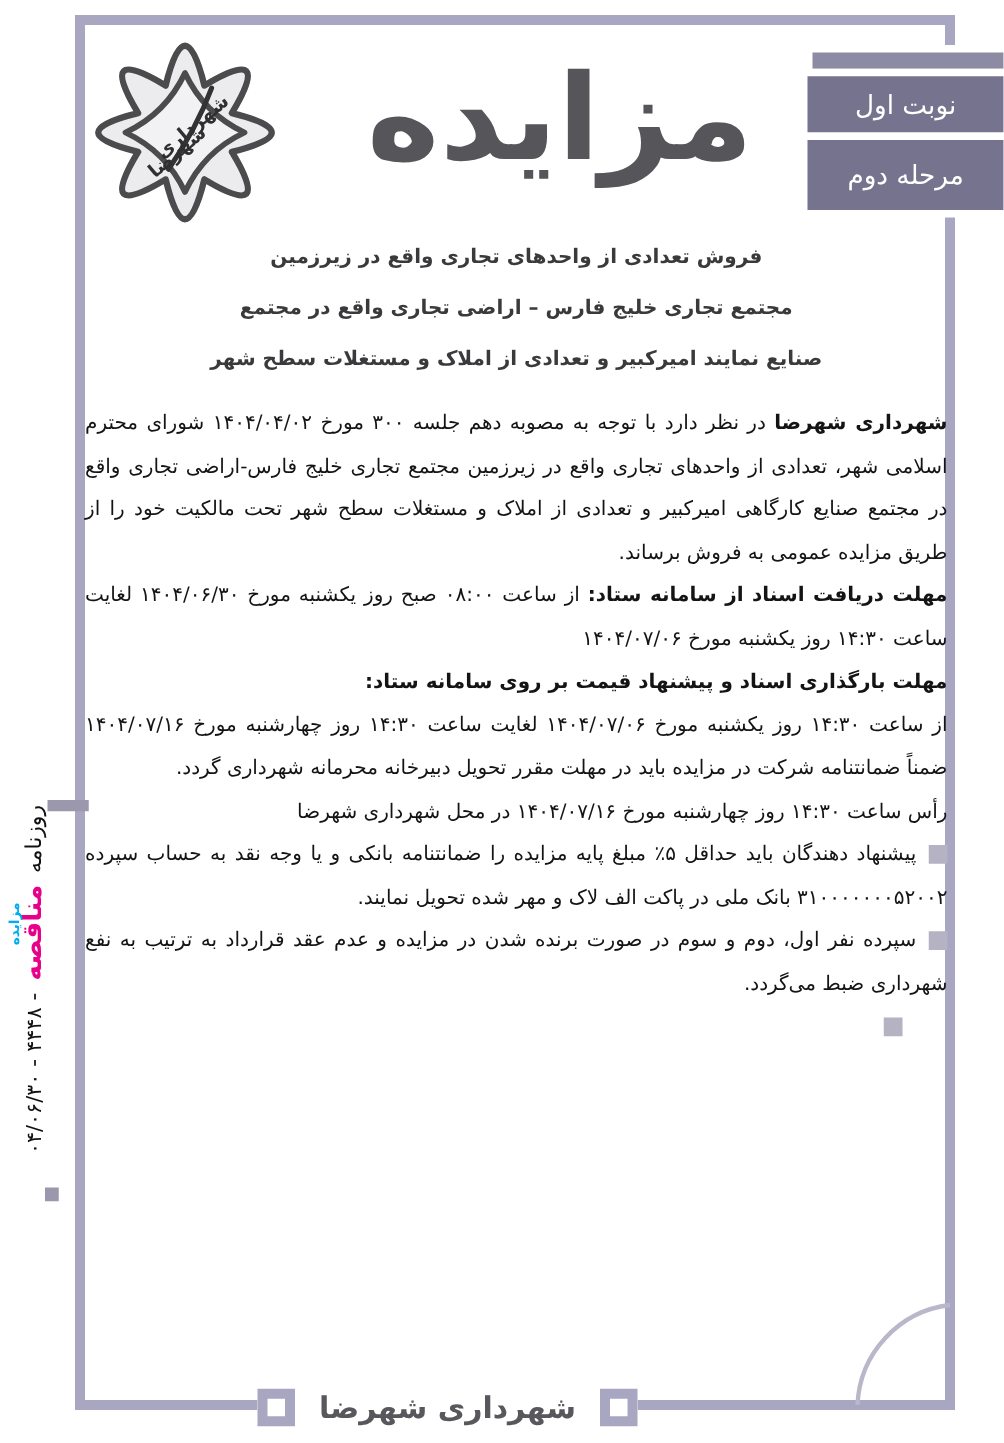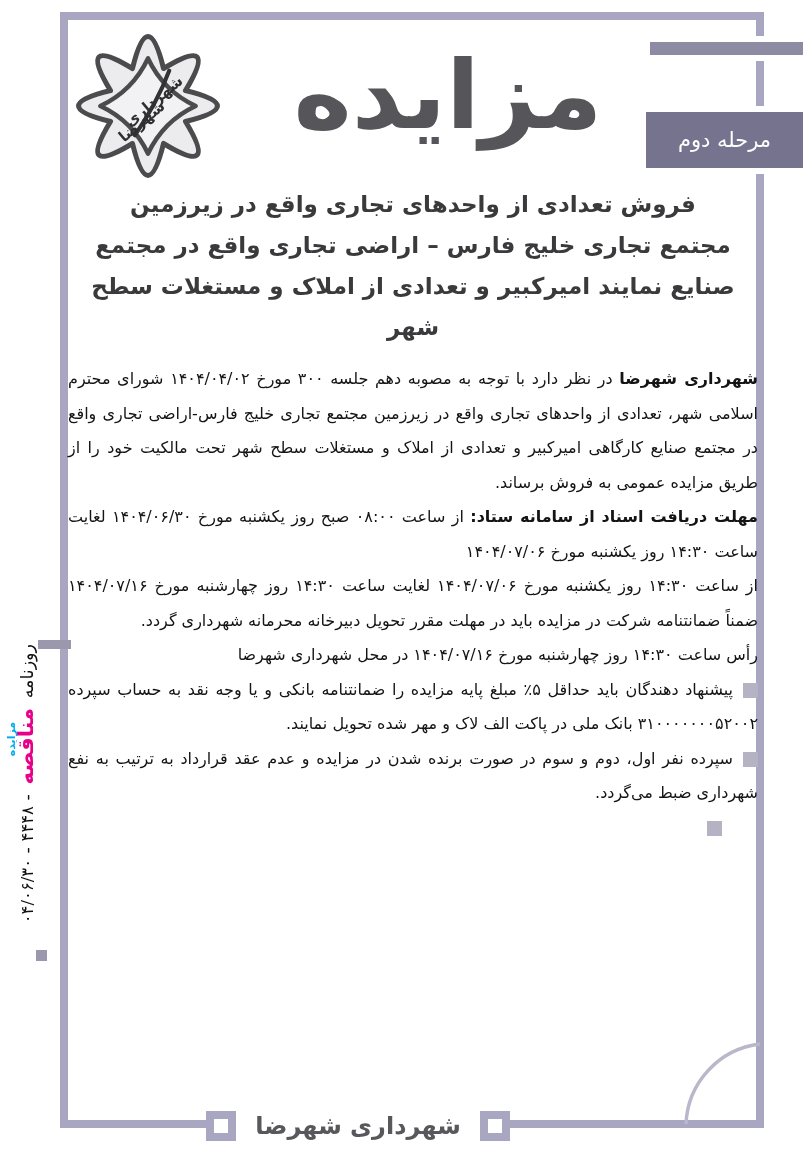--- a/index.html
+++ b/index.html
@@ -42,21 +42,21 @@
   
   .big-title{
     position:absolute;left:252px;top:26px;width:392px;height:140px;z-index:2;
     text-align:center;font-size:95px;line-height:138px;font-weight:bold;color:var(--title);
     transform:scaleX(1.04);
   }
   
   .content{position:absolute;right:45px;top:184px;width:690px;z-index:2;}
   .headline{
     text-align:center;font-weight:bold;color:var(--headline);
-    font-size:23px;line-height:41px;margin-bottom:14px;
+    font-size:16px;line-height:41px;margin-bottom:14px;
   }
   .content p{margin:0;font-size:16px;line-height:34.5px;text-align:justify;}
   .content p b{font-weight:bold;}
   .lead-line{font-weight:bold;}
   .opening-line{text-align:right;}
   .bullet .sq{
     display:inline-block;width:15px;height:15px;background:var(--bullet);
     margin-left:10px;vertical-align:middle;
   }
   .bullet.indent{padding-right:36px;}
@@ -85,20 +85,23 @@
 
 <div id="page">
 
   <div class="frame"></div>
 
   <svg class="overlay-svg" viewBox="0 0 803 1154">
     <path d="M 686 1124 A 84 84 0 0 1 760 1044" fill="none" stroke="#bab7cb" stroke-width="3.5"></path>
   </svg>
 
   <div class="badge-bar"></div>
+  <div class="badge badge1">
+    <span>نوبت اول</span>
+  </div>
   <div class="badge badge2">
     <span>مرحله دوم</span>
   </div>
 
   <svg class="logo" width="152" height="152" viewBox="0 0 150 150">
     <path d="M 59.7 38 Q 75 -25 90.3 38 Q 145.7 4.3 112 59.7 Q 175 75 112 90.3 Q 145.7 145.7 90.3 112 Q 75 175 59.7 112 Q 4.3 145.7 38 90.3 Q -25 75 38 59.7 Q 4.3 4.3 59.7 38 Z" fill="#ececee" stroke="#4b4b4d" stroke-width="5" stroke-linejoin="round"></path>
     <path d="M 75 28 Q 60 60 28 75 Q 60 90 75 122 Q 90 90 122 75 Q 90 60 75 28 Z" fill="#f2f2f4" stroke="#4b4b4d" stroke-width="4.5" stroke-linejoin="round"></path>
     <path d="M 96 40 Q 84 72 62 104" fill="none" stroke="#333335" stroke-width="4" stroke-linecap="round"></path>
     <text x="84" y="74" font-size="15" font-weight="bold" fill="#2f2f31" text-anchor="middle" transform="rotate(-40 84 74)" font-family="DejaVu Sans, sans-serif">شهرداری</text>
     <text x="72" y="94" font-size="15" font-weight="bold" fill="#2f2f31" text-anchor="middle" transform="rotate(-40 72 94)" font-family="DejaVu Sans, sans-serif">شهرضا</text>
@@ -111,20 +114,21 @@
       <div>فروش تعدادی از واحدهای تجاری واقع در زیرزمین</div>
       <div>مجتمع تجاری خلیج فارس – اراضی تجاری واقع در مجتمع</div>
       <div>صنایع نمایند امیرکبیر و تعدادی از املاک و مستغلات سطح شهر</div>
     </div>
 
     <p><b>شهرداری شهرضا</b><span> در نظر دارد با توجه به مصوبه دهم جلسه ۳۰۰ مورخ ۱۴۰۴/۰۴/۰۲ شورای محترم اسلامی شهر، تعدادی از واحدهای تجاری واقع در زیرزمین مجتمع تجاری خلیج فارس-اراضی تجاری واقع در مجتمع صنایع کارگاهی امیرکبیر و تعدادی از املاک و مستغلات سطح شهر تحت مالکیت خود را از طریق مزایده عمومی به فروش برساند.</span></p>
 
 
     <p><b>مهلت دریافت اسناد از سامانه ستاد:</b><span> از ساعت ۰۸:۰۰ صبح روز یکشنبه مورخ ۱۴۰۴/۰۶/۳۰ لغایت ساعت ۱۴:۳۰ روز یکشنبه مورخ ۱۴۰۴/۰۷/۰۶</span></p>
 
+    <p class="lead-line"><b>مهلت بارگذاری اسناد و پیشنهاد قیمت بر روی سامانه ستاد:</b></p>
     <p>از ساعت ۱۴:۳۰ روز یکشنبه مورخ ۱۴۰۴/۰۷/۰۶ لغایت ساعت ۱۴:۳۰ روز چهارشنبه مورخ ۱۴۰۴/۰۷/۱۶ ضمناً ضمانتنامه شرکت در مزایده باید در مهلت مقرر تحویل دبیرخانه محرمانه شهرداری گردد.</p>
 
     <p class="opening-line">رأس ساعت ۱۴:۳۰ روز چهارشنبه مورخ ۱۴۰۴/۰۷/۱۶ در محل شهرداری شهرضا</p>
 
     <p class="bullet"><span class="sq"></span><span>پیشنهاد دهندگان باید حداقل ۵٪ مبلغ پایه مزایده را ضمانتنامه بانکی و یا وجه نقد به حساب سپرده ۳۱۰۰۰۰۰۰۰۵۲۰۰۲ بانک ملی در پاکت الف لاک و مهر شده تحویل نمایند.</span></p>
     <p class="bullet"><span class="sq"></span><span>سپرده نفر اول، دوم و سوم در صورت برنده شدن در مزایده و عدم عقد قرارداد به ترتیب به نفع شهرداری ضبط می‌گردد.</span></p>
     <p class="bullet indent"><span class="sq"></span></p>
   </div>
 
   <div class="signature">

